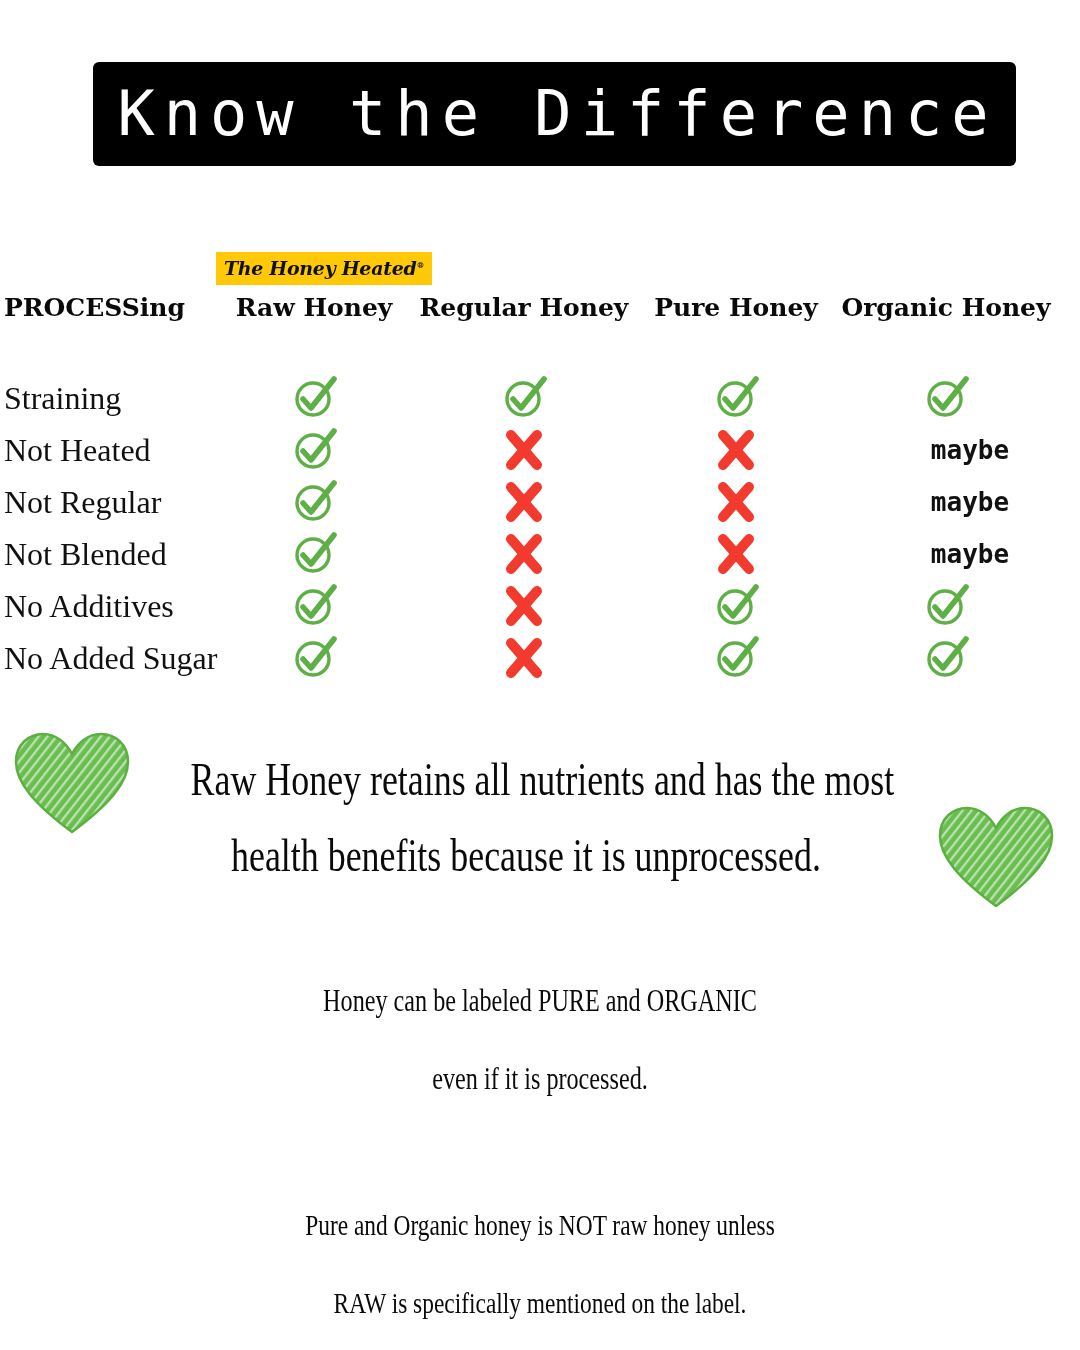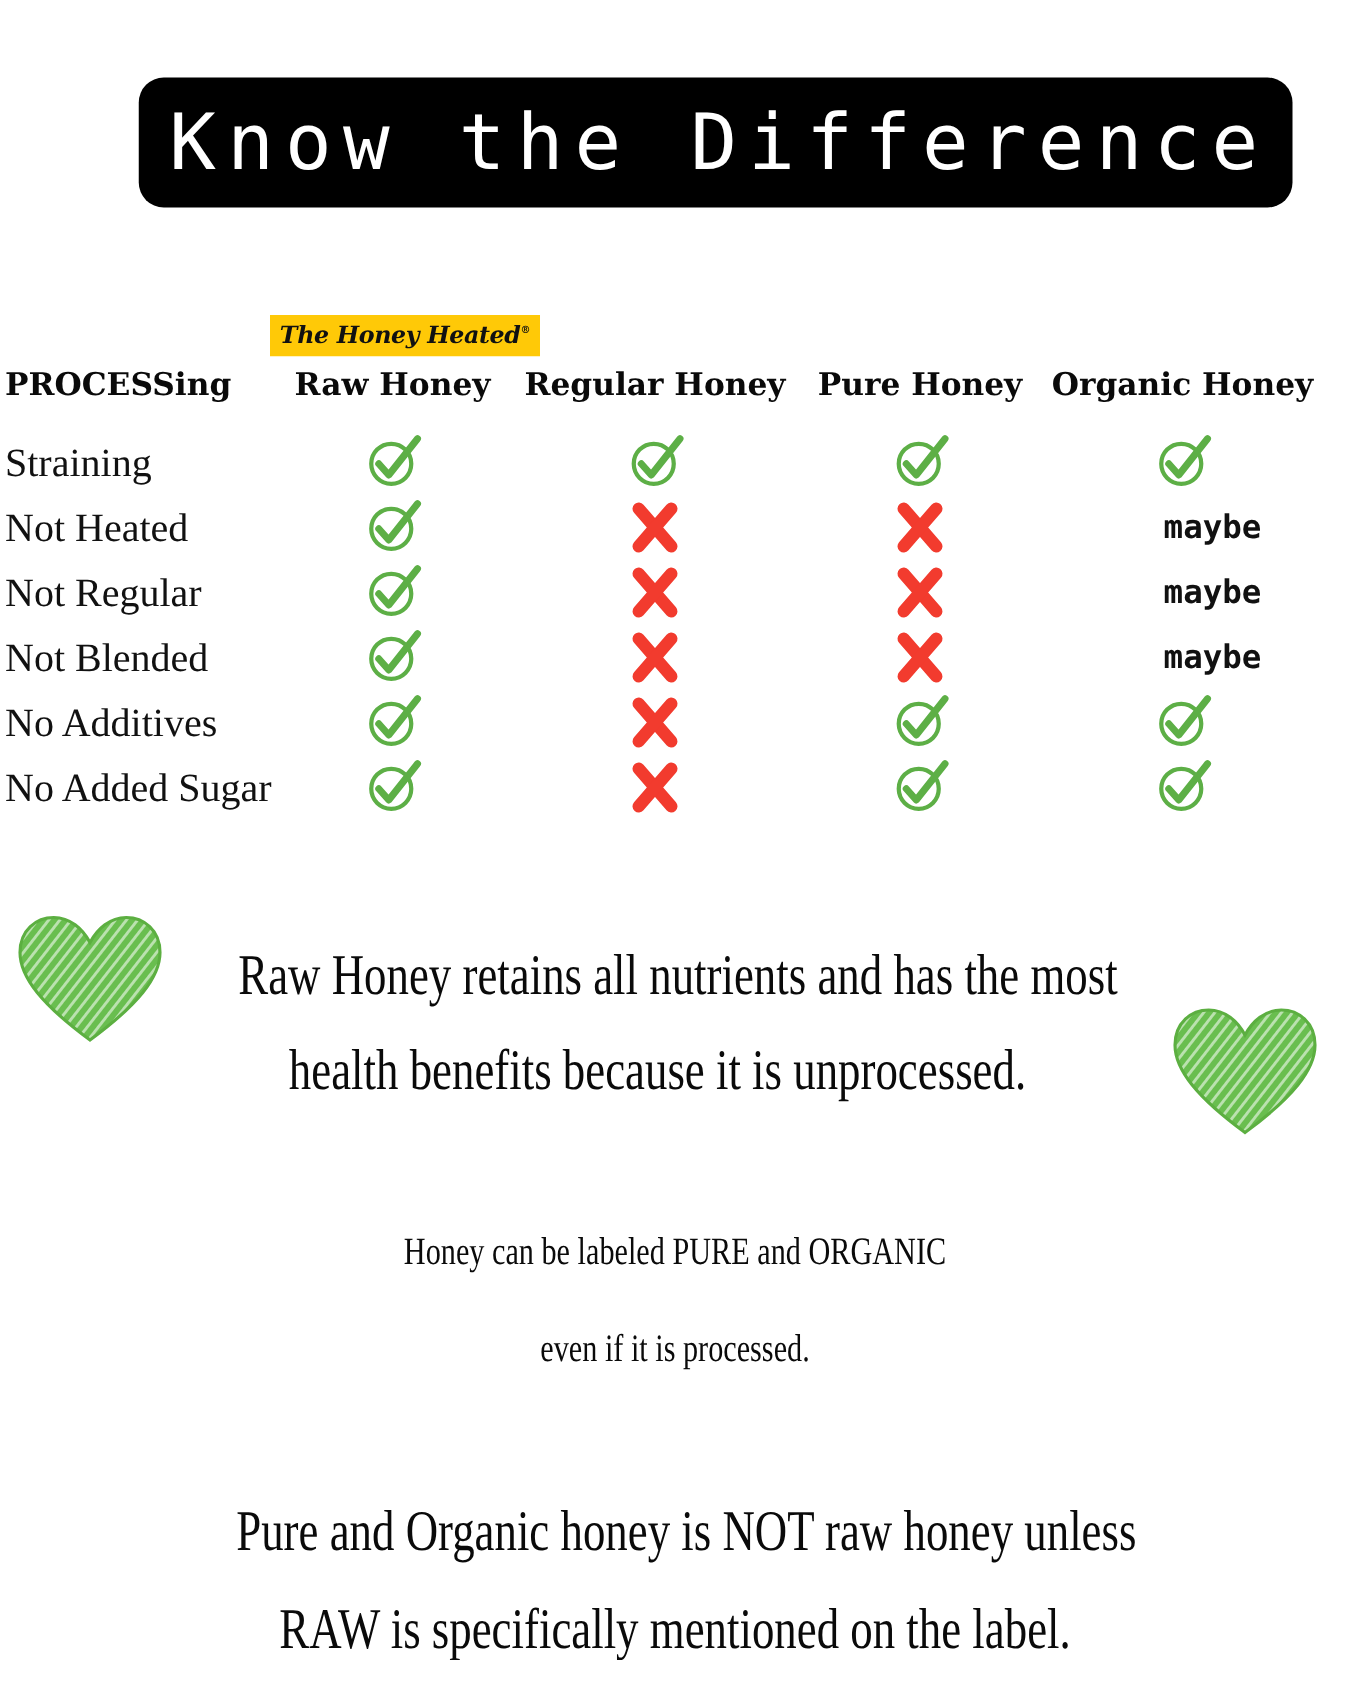--- a/index.html
+++ b/index.html
@@ -17,25 +17,24 @@
   }
 
   
   .title-banner {
     position: absolute;
     left: 93px;
     top: 62px;
     width: 923px;
     height: 104px;
     background: #000000;
-    border-radius: 20px;
+    border-radius: 6px;
     display: flex;
     align-items: center;
     justify-content: center;
-    margin-left: 18px;
   }
   .title-text {
     color: #ffffff;
     font-family: "DejaVu Sans Mono", "Liberation Mono", monospace;
     font-size: 62px;
     letter-spacing: 9px;
     font-weight: 400;
     white-space: nowrap;
     line-height: 1;
     padding-left: 6px;
@@ -97,21 +96,21 @@
     padding-left: 4px;
   }
   
   .c0 { width: 216px; flex: 0 0 216px; }
   .c1 { width: 188px; flex: 0 0 188px; }
   .c2 { width: 232px; flex: 0 0 232px; }
   .c3 { width: 192px; flex: 0 0 192px; }
   .c4 { width: 228px; flex: 0 0 228px; }
 
   .tbody {
-    margin-top: 24px;
+    margin-top: 52px;
   }
   .row {
     display: flex;
     align-items: center;
     height: 52px;
   }
   .rowlabel {
     font-family: "Liberation Serif", serif;
     font-weight: 400;
     font-size: 32px;
@@ -163,21 +162,21 @@
     left: 110px;
     top: 962px;
     width: 860px;
     font-size: 31px;
     line-height: 78px;
   }
   #para3 {
     left: 90px;
     top: 1186px;
     width: 900px;
-    font-size: 46px;
+    font-size: 30px;
     line-height: 78px;
   }
 
   
   .heart {
     position: absolute;
   }
   #heart-left  { left: 14px;  top: 732px; }
   #heart-right { left: 938px; top: 806px; }
 </style>

